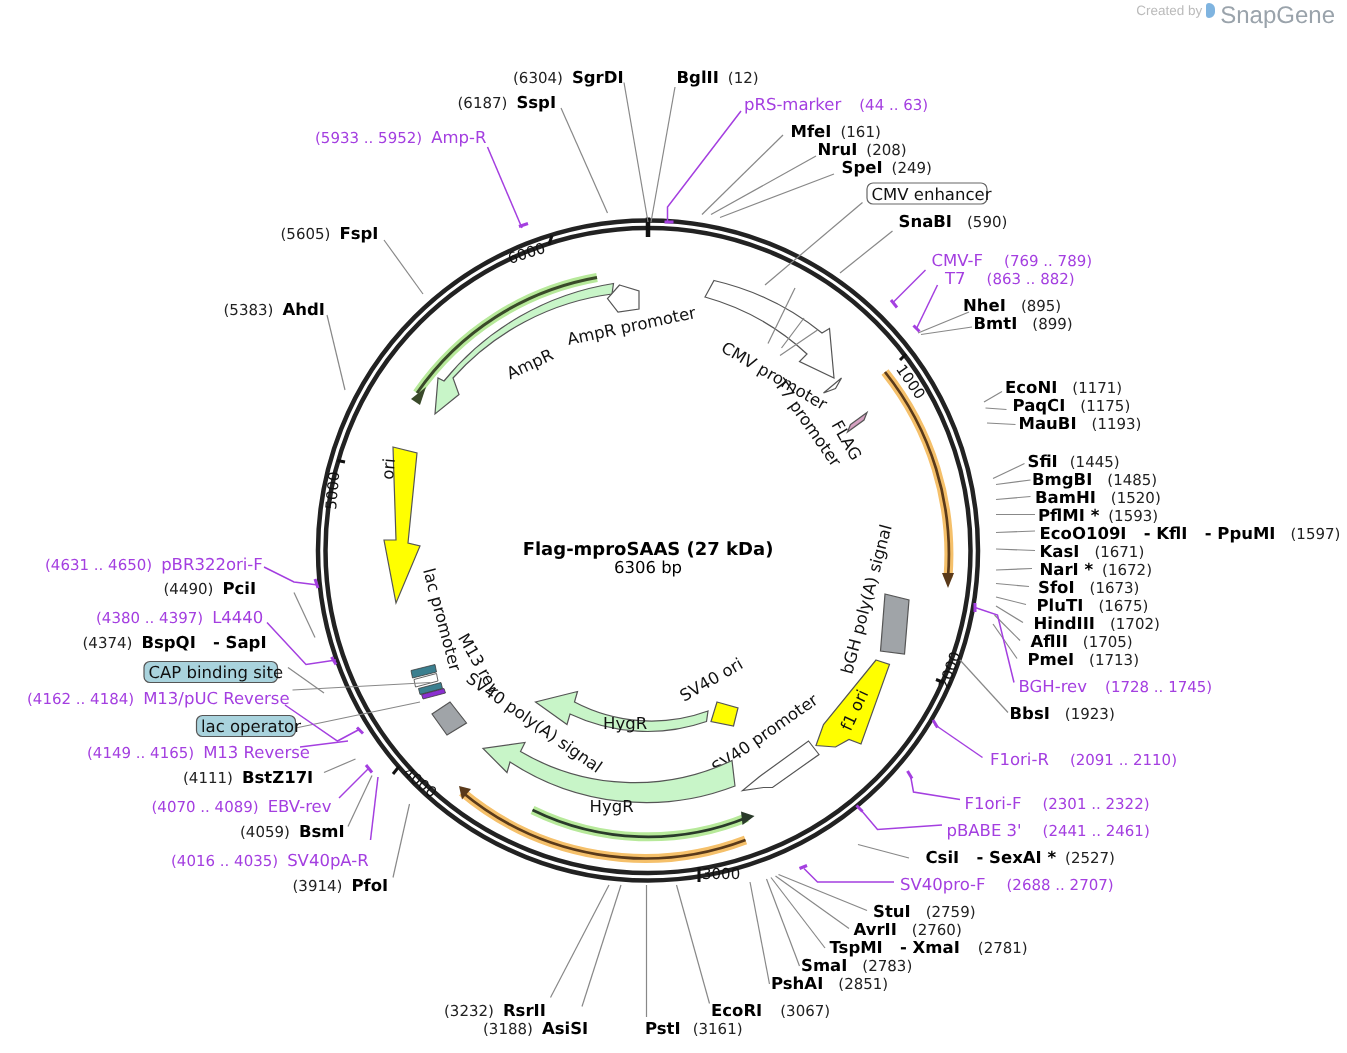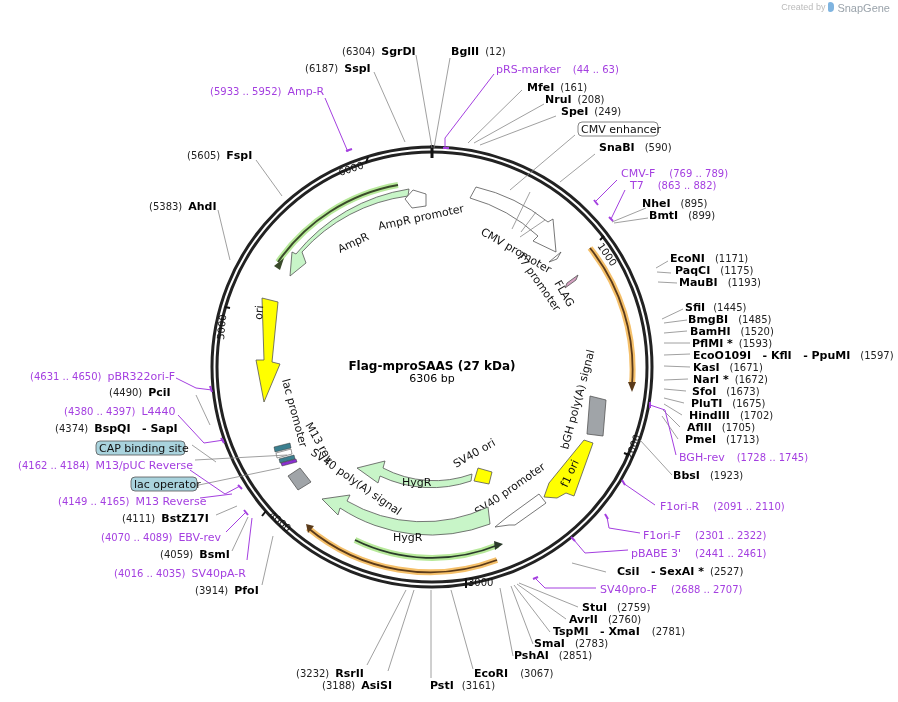--- a/index.html
+++ b/index.html
@@ -10,21 +10,21 @@
   .prim { font-family:"DejaVu Sans", sans-serif; font-size:11px; fill:#a43fe0; }
   .ppos { font-family:"DejaVu Sans", sans-serif; font-size:10px; fill:#a43fe0; }
   .feat { font-family:"DejaVu Sans", sans-serif; font-size:11px; fill:#111; }
   .tick { font-family:"DejaVu Sans", sans-serif; font-size:10px; fill:#111; }
   .title { font-family:"DejaVu Sans", sans-serif; font-size:12px; font-weight:bold; fill:#000; }
   .sub { font-family:"DejaVu Sans", sans-serif; font-size:11px; fill:#000; }
   .leader { stroke:#888; stroke-width:0.8; fill:none; }
   .pleader { stroke:#a43fe0; stroke-width:1; fill:none; }
   .boxlbl { font-family:"DejaVu Sans", sans-serif; font-size:11px; fill:#111; }
   #credit { position:absolute; right:8px; top:2px; font-family:"Liberation Sans", sans-serif; font-size:9px; color:#bbb; display:flex; align-items:flex-start; gap:3px; }
-  #credit .brand { color:#9aa3ab; font-size:11px; }
+  #credit .brand { color:#9aa3ab; font-size:16px; }
   #credit .logo { width:6px; height:10px; background:#7fb4e0; border-radius:2px 4px 4px 2px; display:inline-block; }
 </style>
 </head>
 <body>
 
 <div id="credit">
   <span>Created by</span>
   <span class="logo"></span>
   <span class="brand">SnapGene</span>
 </div>

